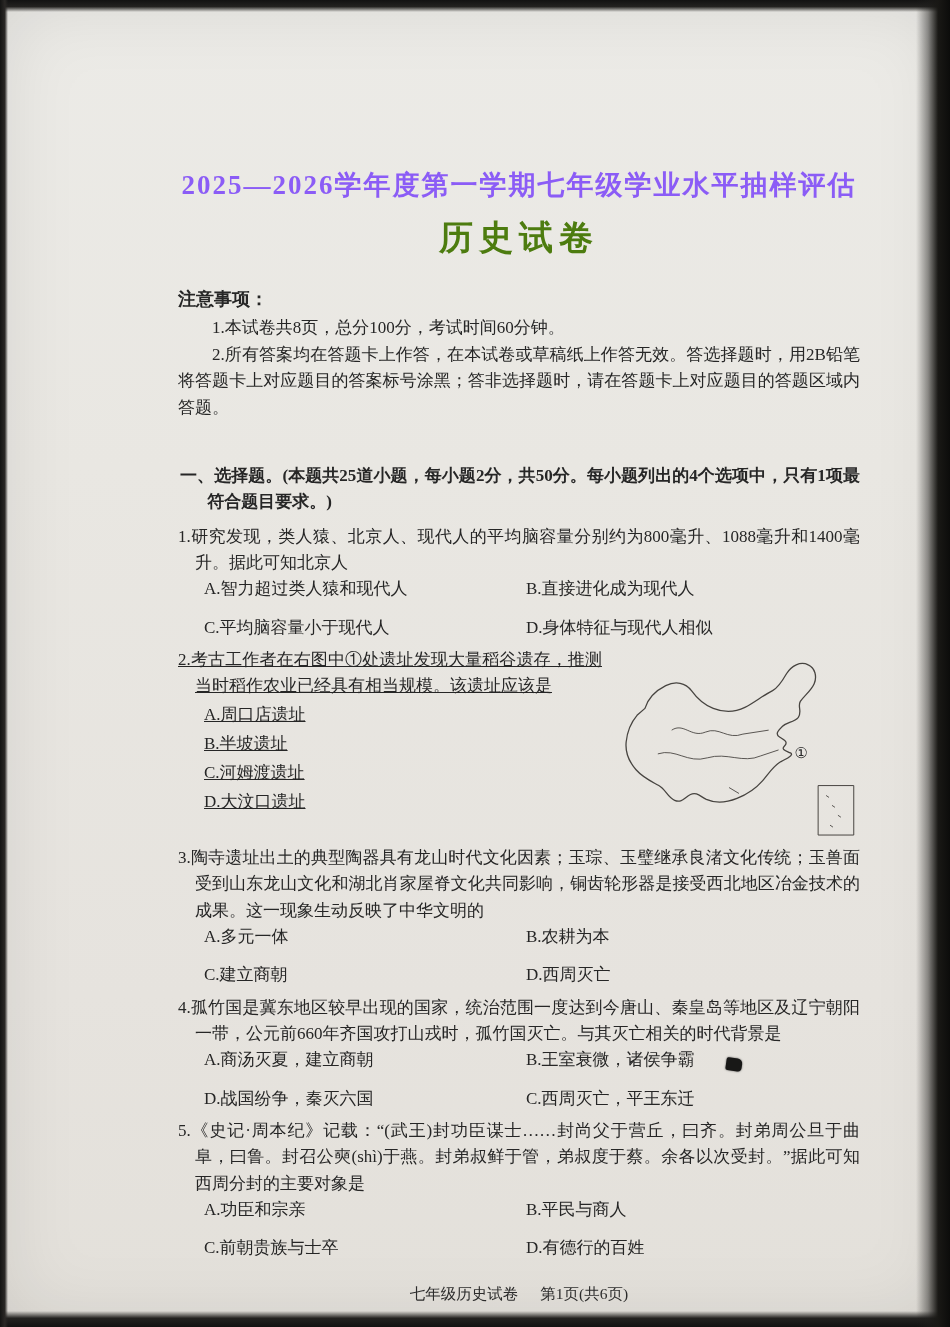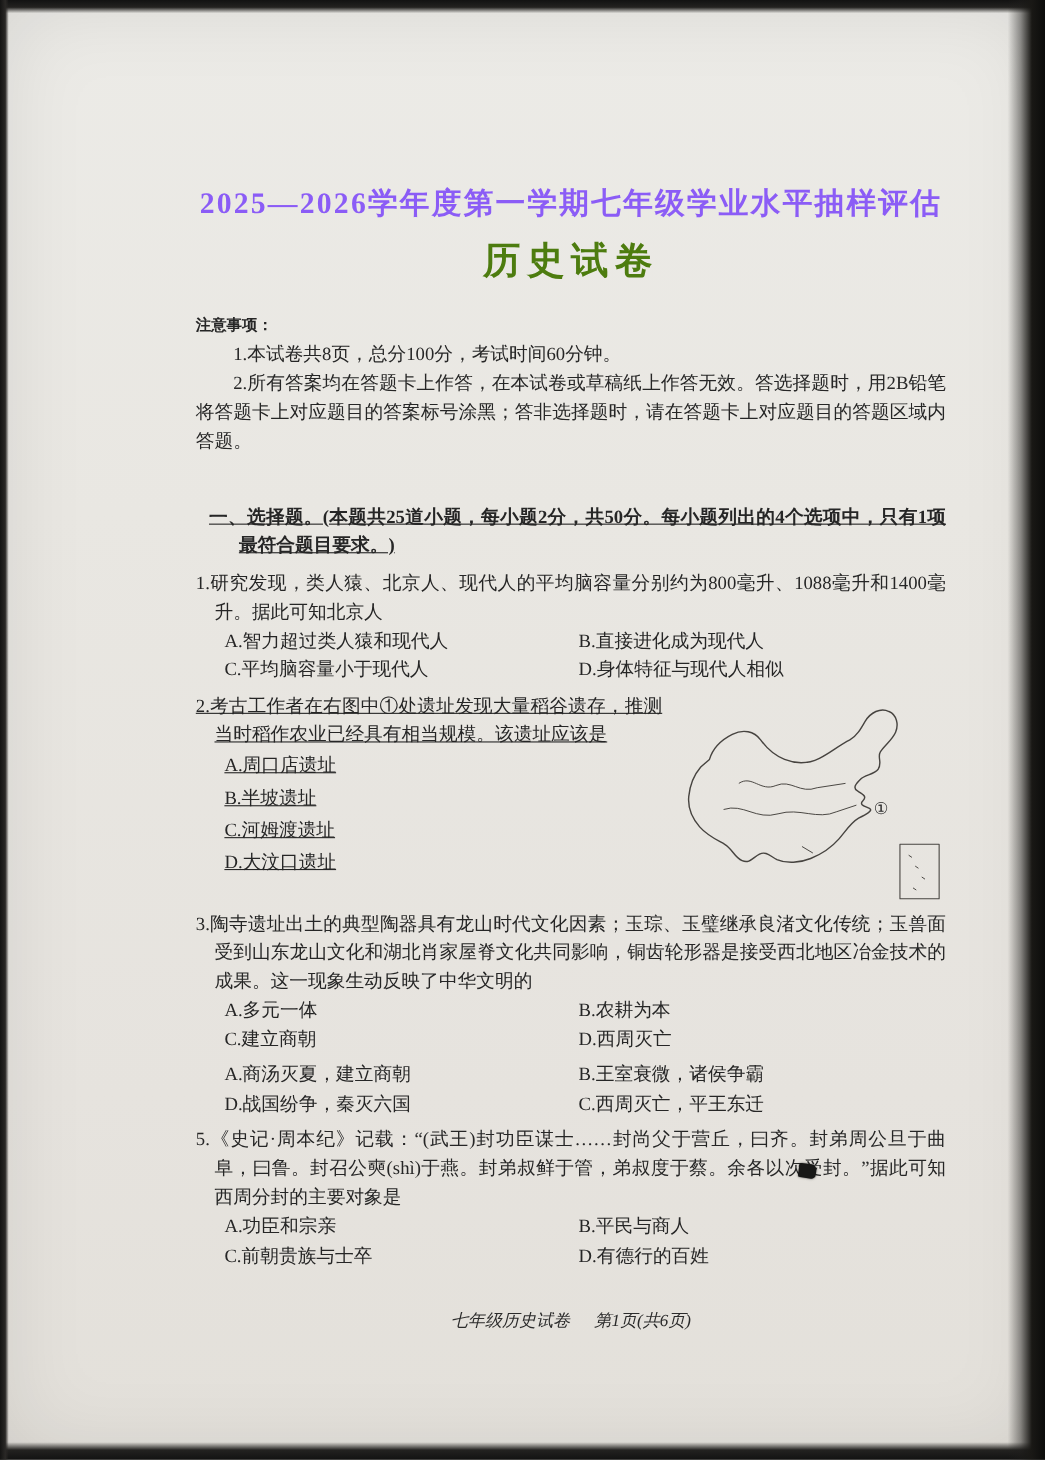--- a/index.html
+++ b/index.html
@@ -28,37 +28,37 @@
     color:#262626;font-size:17px;line-height:1.55;
   }
   .exam-title{
     margin:0 0 14px 0;text-align:center;
     font-size:27px;font-weight:bold;letter-spacing:2px;line-height:1.3;color:#8b5cf6;
   }
   .exam-subtitle{
     margin:0 0 26px 0;text-align:center;
     font-size:34px;font-weight:bold;letter-spacing:6px;line-height:1.25;color:#4d7c0f;
   }
-  .notice-heading{font-weight:bold;font-size:14px;margin:0 0 2px 0;}
+  .notice-heading{font-weight:bold;font-size:18px;margin:0 0 2px 0;}
   .notice-item{margin:0;text-indent:2em;text-align:justify;}
   .section-header{
-    font-weight:bold;margin:42px 0 8px 12px;text-align:justify;
-    padding-left:1.6em;text-indent:-1.6em;text-decoration:underline;
+    font-weight:bold;margin:42px 0 8px 2px;text-align:justify;
+    padding-left:1.6em;text-indent:-1.6em;
   }
   .question{margin:0 0 6px 0;}
   .stem{margin:0;text-align:justify;padding-left:1em;text-indent:-1em;}
   .options{padding-left:26px;}
-  .options.two-col{display:grid;grid-template-columns:322px 1fr;row-gap:0;}
+  .options.two-col{display:grid;grid-template-columns:322px 1fr;row-gap:12px;}
   .options.one-col span{display:block;line-height:1.72;}
   .q2-row{display:flex;gap:10px;}
   .q2-text{flex:1;min-width:0;text-decoration:underline;}
   .map-box{width:248px;flex:0 0 248px;margin-top:2px;}
   .map-box svg{display:block;}
   .page-footer{
-    margin-top:34px;text-align:center;font-size:15.5px;color:#2b2b2b;font-style:italic;
+    margin-top:20px;text-align:center;font-size:15.5px;color:#2b2b2b;
   }
   .page-footer .gap{display:inline-block;width:22px;}
   .scan-artifact{
     position:absolute;left:726px;top:1058px;width:16px;height:13px;
     background:#181817;border-radius:2px 5px 4px 2px;transform:rotate(8deg);
     box-shadow:0 0 2px rgba(20,20,20,.7);
   }
 </style>
 </head>
 <body>
@@ -126,20 +126,21 @@
     <p class="stem">3.陶寺遗址出土的典型陶器具有龙山时代文化因素；玉琮、玉璧继承良渚文化传统；玉兽面受到山东龙山文化和湖北肖家屋脊文化共同影响，铜齿轮形器是接受西北地区冶金技术的成果。这一现象生动反映了中华文明的</p>
     <div class="options two-col">
       <span>A.多元一体</span>
       <span>B.农耕为本</span>
       <span>C.建立商朝</span>
       <span>D.西周灭亡</span>
     </div>
   </div>
 
   <div class="question">
+    <p class="stem">4.孤竹国是冀东地区较早出现的国家，统治范围一度达到今唐山、秦皇岛等地区及辽宁朝阳一带，公元前660年齐国攻打山戎时，孤竹国灭亡。与其灭亡相关的时代背景是</p>
     <div class="options two-col">
       <span>A.商汤灭夏，建立商朝</span>
       <span>B.王室衰微，诸侯争霸</span>
       <span>D.战国纷争，秦灭六国</span>
       <span>C.西周灭亡，平王东迁</span>
     </div>
   </div>
 
   <div class="question">
     <p class="stem">5.《史记·周本纪》记载：“(武王)封功臣谋士……封尚父于营丘，曰齐。封弟周公旦于曲阜，曰鲁。封召公奭(shì)于燕。封弟叔鲜于管，弟叔度于蔡。余各以次受封。”据此可知西周分封的主要对象是</p>

